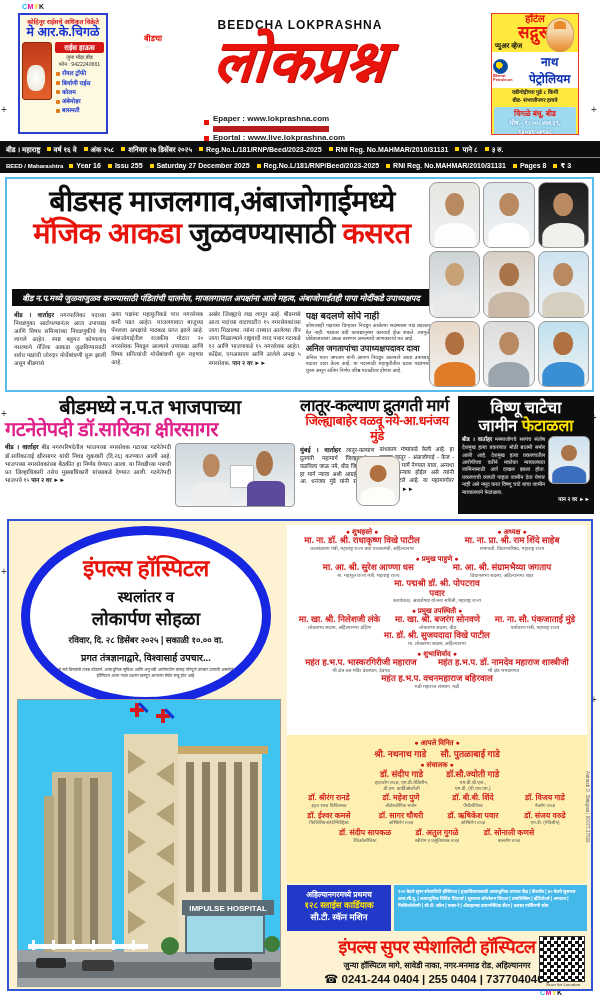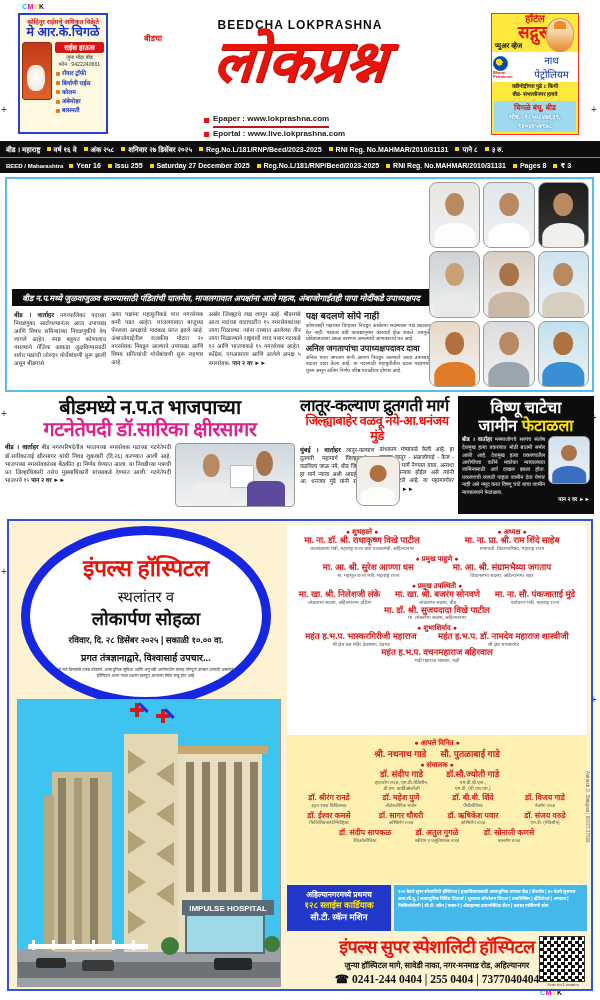--- a/index.html
+++ b/index.html
@@ -27,33 +27,33 @@
   .adL li{color:#1733cf;font-weight:bold;font-size:6px;line-height:1.55;display:flex;align-items:center;}
   .bdot{width:4px;height:4px;background:#e07b1a;border-radius:1px;margin:0 2px 0 1px;flex:none;}
   .mast{position:absolute;left:112px;top:12px;width:376px;height:124px;text-align:center;}
   .kicker{position:absolute;left:32px;top:20px;color:#e8140c;font-size:8px;font-weight:bold;}
   .tagline{font-weight:900;font-size:12px;letter-spacing:1px;color:#101010;padding-top:6px;}
   .mtitle{color:#e8140c;font-weight:900;font-size:58px;line-height:1.0;font-style:italic;
           transform:skewX(-4deg);text-shadow:1px 1px 0 #b50e06;}
   .mlinks{position:absolute;left:92px;top:101px;text-align:left;}
   .mlink{display:flex;align-items:center;font-size:8px;font-weight:bold;color:#222;line-height:1.5;}
   .rsq{width:5px;height:5px;background:#e8140c;margin-right:4px;flex:none;}
-  .mlink.u span.t{border-bottom:2px solid #b91c1c;padding-bottom:1px;}
+  .mlink.u span.t{border-bottom:6px solid #b91c1c;padding-bottom:1px;}
   .adR{position:absolute;left:491px;top:13px;width:88px;height:122px;background:#ffe93e;
        border:1.5px solid #e53b26;box-sizing:border-box;overflow:hidden;text-align:center;}
   .adR .h1{color:#e8140c;font-weight:900;font-size:10px;line-height:1;}
   .adR .h2{color:#e8140c;font-weight:900;font-size:17px;line-height:1;}
   .adR .veg{color:#111;font-weight:bold;font-size:7px;text-align:left;padding-left:3px;}
   .saint{position:absolute;right:4px;top:4px;width:26px;height:32px;border-radius:50%/46%;
          background:linear-gradient(180deg,#f6d7a8 40%,#e8892a);border:1px solid #c96;}
   .saint::before{content:"";position:absolute;left:7px;top:2px;width:12px;height:8px;border-radius:50% 50% 0 0;background:#e8892a;}
   .petroband{background:#fff;margin-top:2px;padding:1px 1px;display:flex;align-items:center;}
   .bplogo{width:13px;height:13px;border-radius:50%;background:radial-gradient(circle at 40% 40%,#ffd400 30%,#0a4d9e 32%);
           border:1px solid #0a4d9e;flex:none;margin-right:2px;}
-  .petro{color:#0a2fb0;font-weight:400;font-size:10px;}
+  .petro{color:#0a2fb0;font-weight:700;font-size:12px;}
   .bplbl{font-size:4px;color:#d41616;font-weight:bold;text-align:left;line-height:1;}
   .adR .addr{font-size:5.4px;font-weight:bold;color:#222;line-height:1.35;margin-top:1px;}
   .adR .own{background:#9fd9f0;margin:2px 2px 0;border-radius:2px;padding:1px 0 2px;}
   .adR .own .o1{color:#e8140c;font-weight:900;font-size:7.5px;}
   .adR .own .o2{color:#fff;font-weight:bold;font-size:6.6px;text-shadow:0 0 2px #06a;}
   
   .infobar{position:absolute;left:0;top:141px;width:600px;height:32px;background:#0d0d0d;color:#fff;box-sizing:border-box;}
   .irow{display:flex;align-items:center;height:15px;padding:0 6px;white-space:nowrap;overflow:hidden;}
   .irow:first-child{border-bottom:1px solid #8a8a8a;height:16px;}
   .irow .lbl{font-size:7px;font-weight:bold;margin-right:6px;}
@@ -88,21 +88,21 @@
   .lcol{font-size:5.8px;line-height:1.38;text-align:justify;color:#222;overflow:hidden;flex:23 1 0;}
   .lcol.wide{flex:31 1 0;}
   .dl{font-weight:900;font-size:6.4px;}
   .more{font-weight:900;font-size:6px;}
   .bx1t{font-weight:900;font-size:9.5px;line-height:1.1;margin-bottom:1px;}
   .bx2t{font-weight:900;font-size:8.2px;line-height:1.1;margin:2px 0 1px;}
   .bxtx{font-size:5px;line-height:1.3;text-align:justify;color:#333;}
   
   .storyA{position:absolute;left:5px;top:396px;width:290px;height:118px;}
   .sAh1{font-size:20px;font-weight:900;text-align:center;line-height:1.1;color:#0d0d0d;letter-spacing:-.5px;}
-  .sAh2{font-size:20px;font-weight:900;text-align:center;line-height:1.1;color:#e0218a;letter-spacing:-.5px;}
+  .sAh2{font-size:20px;font-weight:900;line-height:1.1;color:#e0218a;letter-spacing:-.5px;}
   .sAbody{display:flex;margin-top:3px;gap:4px;}
   .sAtx{flex:1;font-size:5.8px;line-height:1.4;text-align:justify;}
   .photoA{width:118px;height:62px;flex:none;--bg1:#cfd8dd;--shirt:#eee;border-radius:4px;}
   .photoA::before{width:14%;height:38%;left:30%;}
   .photoA::after{width:30%;left:30%;border-radius:20% 20% 0 0;}
   .photoA .paper{position:absolute;left:46%;top:34%;width:18%;height:34%;background:#fff;border:1px solid #bbb;}
   .photoA .man2h{position:absolute;left:68%;top:12%;width:14%;height:40%;border-radius:50%;background:#a9744a;}
   .photoA .man2b{position:absolute;left:60%;bottom:-8%;width:32%;height:48%;border-radius:20% 20% 0 0;background:#5d4a9c;}
   .storyB{position:absolute;left:300px;top:396px;width:154px;height:118px;}
   .sBh1{font-size:16.5px;font-weight:900;line-height:1.1;color:#0d0d0d;letter-spacing:-.5px;}
@@ -117,21 +117,21 @@
   .sCbody{position:relative;margin-top:2px;font-size:5.2px;line-height:1.42;text-align:justify;color:#eee;}
   .photoC{float:right;width:40px;height:46px;margin:0 0 2px 3px;border-radius:6px;--bg1:#cfe2ee;--shirt:#3c6ebf;--skin:#a9744a;}
   .sCdl{font-weight:bold;font-size:5.6px;color:#fff;}
   .sCmore{text-align:right;font-weight:900;font-size:5.6px;color:#fff;}
   
   .bigad{position:absolute;left:7px;top:519px;width:586px;height:472px;border:2.5px solid #2f55d4;
          background:#fdf3d3;box-sizing:border-box;overflow:hidden;}
   .circle{position:absolute;left:12px;top:5px;width:250px;height:180px;background:#fff;border:9px solid #1726e0;
           border-radius:50%;box-sizing:border-box;text-align:center;padding-top:16px;}
   .cir-t{color:#e8140c;font-weight:900;font-size:23px;letter-spacing:-.5px;}
-  .cir-1{font-weight:400;font-size:15px;margin-top:3px;}
+  .cir-1{font-weight:700;font-size:15px;margin-top:3px;}
   .cir-2{font-weight:900;font-size:18px;}
   .cir-d{font-weight:900;font-size:8.6px;margin-top:4px;}
   .cir-g{font-weight:900;font-size:9.5px;margin-top:5px;}
   .cir-s{font-size:4.3px;color:#444;width:78%;margin:3px auto 0;line-height:1.4;}
   .building{position:absolute;left:8px;top:178px;width:262px;height:286px;border:1px solid #9a9a9a;}
   .guests{position:absolute;left:278px;top:4px;width:300px;height:210px;background:#fff;padding-top:2px;box-sizing:border-box;}
   .sect{text-align:center;margin-bottom:2px;}
   .sect-t{color:#cc1111;font-weight:bold;font-size:7px;}
   .pname{color:#d42323;font-weight:900;font-size:8.6px;line-height:1.15;}
   .psub{color:#555;font-size:4.8px;line-height:1.25;}
@@ -149,21 +149,21 @@
   .docgrid .pname{font-size:7.8px;}
   .docgrid .psub{font-size:4.6px;}
   .sanrow{display:flex;justify-content:center;gap:18px;margin:1px 0 2px;}
   .bluerow{position:absolute;left:278px;top:364px;width:300px;height:46px;display:flex;gap:3px;}
   .bbox{width:104px;background:#2238c8;color:#fff;text-align:center;padding-top:4px;box-sizing:border-box;}
   .bbox .b1{font-size:7.6px;font-weight:bold;}
   .bbox .b2{font-size:8.6px;font-weight:900;color:#ffe400;}
   .bbox .b3{font-size:8.6px;font-weight:900;}
   .fbox{flex:1;background:#45b8ea;color:#fff;font-size:4.6px;line-height:1.55;padding:3px 4px;
         box-sizing:border-box;text-align:left;font-weight:bold;}
-  .adbottom{position:absolute;left:278px;top:413px;width:300px;height:54px;text-align:center;font-family:Liberation Serif, serif;}
+  .adbottom{position:absolute;left:278px;top:413px;width:300px;height:54px;text-align:center;}
   .hb-name{color:#e8140c;font-weight:900;font-size:18px;letter-spacing:-.5px;}
   .hb-addr{font-weight:bold;font-size:8px;margin-top:1px;}
   .hb-ph{font-weight:900;font-size:11.5px;margin-top:2px;}
   .qr{position:absolute;right:2px;top:2px;width:44px;height:44px;border:1px solid #333;
       background:repeating-conic-gradient(#111 0% 25%,#fff 0% 50%) 0 0/7px 7px;}
   .qrl{position:absolute;right:0px;top:48px;font-size:4.4px;color:#333;width:48px;text-align:center;}
   .credit{position:absolute;right:1px;top:250px;writing-mode:vertical-rl;font-size:4.6px;color:#666;}
 </style>
 </head>
 <body>
@@ -320,20 +320,26 @@
           </span>
           <span class="seg">
             <i class="ysq"></i>
             <span>₹ 3</span>
           </span>
         </span>
     </div>
   </div>
 
   <div class="lead">
+    <div class="lhead">
+      <div class="lh1">बीडसह माजलगाव,अंबाजोगाईमध्ये</div>
+      <div class="lh2">
+        <span class="red">मॅजिक आकडा</span><span> जुळवण्यासाठी </span><span class="red">कसरत</span>
+      </div>
+    </div>
     <div class="lsub">बीड न.प.मध्ये जुळवाजुळव करण्यासाठी पंडितांची घालमेल, माजलगावात अपक्षांना आले महत्व, अंबाजोगाईतही पापा मोदींकडे उपाध्यक्षपद</div>
     <div class="lbody">
       <div class="lcol">
         <span class="dl">बीड । वार्ताहर</span> <span>नगरपालिका पदाच्या निवडणुका आटोपल्यानंतर आता उपाध्यक्ष आणि विषय समित्यांच्या निवडणुकीचे वेध लागले आहेत. स्पष्ट बहुमत कोणालाच नसल्याने मॅजिक आकडा जुळविण्यासाठी सर्वच पक्षांची जोरदार मोर्चेबांधणी सुरू झाली असून बीडमध्ये</span>
       </div>
       <div class="lcol">अशा पक्षांना महायुतीकडे पाच नगरसेवक कमी पडत आहेत. माजलगावात बाजूच्या पॅनलला अपक्षांचे पाठबळ प्राप्त झाले आहे. अंबाजोगाईतील राजकीय गोटात २० नगरसेवक निवडून आल्याने उपाध्यक्ष आणि विषय समित्यांची मोर्चेबांधणी सुरू राहणार आहे.</div>
       <div class="lcol">
         <span>अखेर जिल्ह्याचे लक्ष लागून आहे. बीडमध्ये आता पदांच्या वाटाघाटीत १५ नगरसेवकांच्या जागा मिळाल्या. त्यांना ताब्यात आलेल्या तीन जागा मिळाल्याने राष्ट्रवादी शरद पवार गटाकडे १२ आणि भाजपाकडे १५ नगरसेवक आहेत. काँग्रेस, एमआयएम आणि उरलेले अपक्ष ५ नगरसेवक.</span> <span class="more">पान २ वर ►►</span>
       </div>
       <div class="lcol wide">
@@ -478,20 +484,24 @@
         <div class="prow prow3">
 
         <div class="person">
               <div class="pname">मा. आ. श्री. सुरेश आण्णा धस</div>
               <div class="psub">मा. महसूल राज्य मंत्री, महाराष्ट्र राज्य</div>
             </div>
             <div class="person">
               <div class="pname">मा. आ. श्री. संग्रामभैय्या जगताप</div>
               <div class="psub">विधानसभा सदस्य, अहिल्यानगर शहर</div>
             </div>
+            <div class="person">
+              <div class="pname">मा. पद्मश्री डॉ. श्री. पोपटराव पवार</div>
+              <div class="psub">कार्याध्यक्ष, आदर्शगाव योजना समिती, महाराष्ट्र राज्य</div>
+            </div>
           </div>
       </div>
       <div class="sect">
         <div class="sect-t">● प्रमुख उपस्थिती ●</div>
         <div class="prow">
 
         <div class="person">
               <div class="pname">मा. खा. श्री. निलेशजी लंके</div>
               <div class="psub">लोकसभा सदस्य, अहिल्यानगर दक्षिण</div>
             </div>

